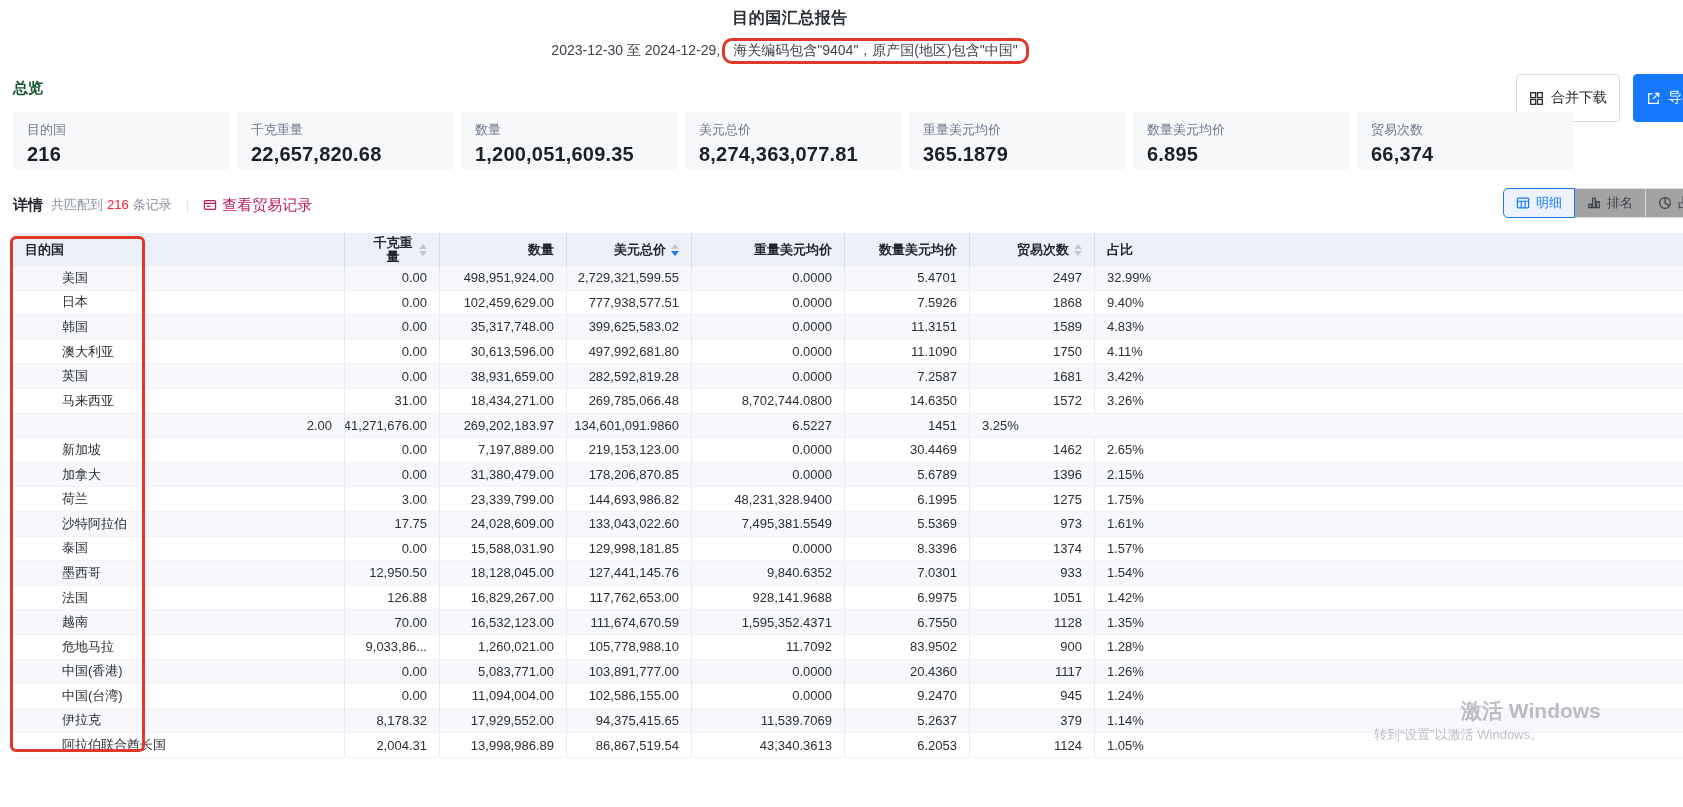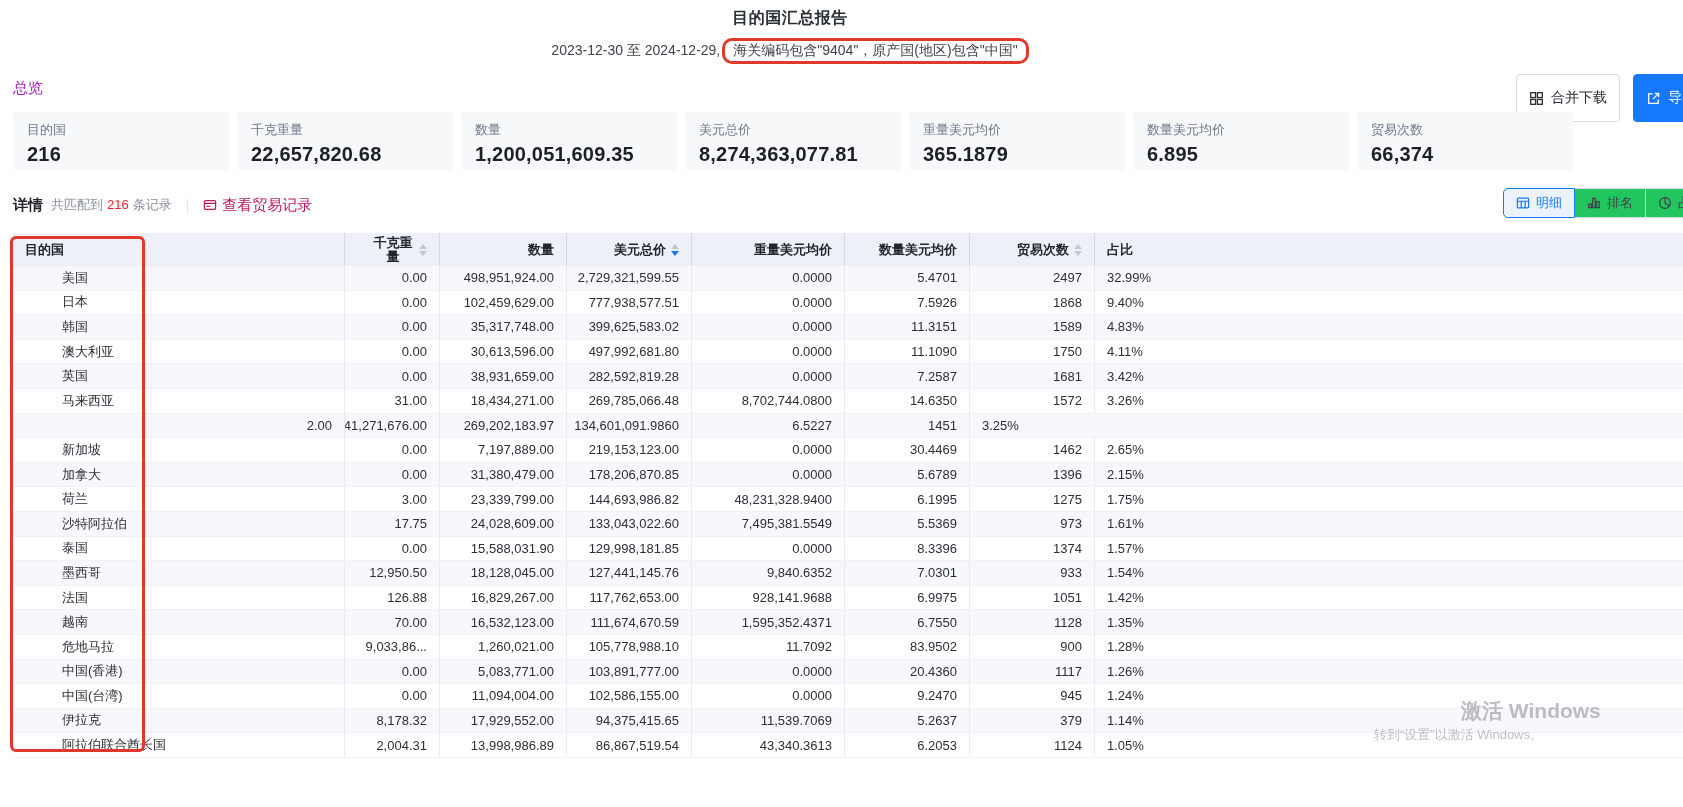--- a/index.html
+++ b/index.html
@@ -7,21 +7,21 @@
               font-family:"Liberation Sans", sans-serif; color:#262a31; }
   .page { position:relative; width:1683px; height:807px; }
 
   
   .hdr { position:absolute; top:8px; left:0; width:1580px; text-align:center; }
   .hdr h1 { font-size:16px; font-weight:600; color:#2b2f36; letter-spacing:.5px; }
   .sub { margin-top:9px; font-size:14px; color:#3f434b; display:flex; justify-content:center; align-items:center; }
   .red-box { display:inline-block; border:3px solid #e0392c; border-radius:10px; padding:1px 8px; margin-left:2px; }
 
   
-  .sec-title { position:absolute; left:13px; font-size:15px; font-weight:400; color:#a21caf; }
+  .sec-title { position:absolute; left:13px; font-size:15px; font-weight:700; color:#14532d; }
   .ov-title { top:79px; }
   .toolbar { position:absolute; left:1516px; top:74px; display:flex; gap:13px; }
   .btn { display:inline-flex; align-items:center; gap:7px; height:48px; padding:0 12px;
          border-radius:4px; font-size:14px; cursor:pointer; white-space:nowrap; }
   .btn.default { background:#fff; border:1px solid #d8dce3; color:#2a2e34; }
   .btn.primary { background:#1677ff; border:1px solid #1677ff; color:#fff; }
   .btn svg { width:15px; height:15px; }
 
   .cards { position:absolute; left:13px; top:112px; display:flex; gap:8px; }
   .card { width:216px; height:58px; background:#f7f8fa; border-radius:3px; padding:9px 10px 0 14px; }
@@ -31,21 +31,21 @@
   
   .detail-bar { position:absolute; left:13px; top:190px; height:30px; display:flex; align-items:center; }
   .detail-bar .sec { font-size:15px; font-weight:700; color:#24272e; }
   .match { margin-left:8px; font-size:13px; color:#8a919f; }
   .match em { font-style:normal; color:#f5222d; margin:0 4px; }
   .vdiv { margin:0 14px; color:#e2e4ea; font-size:14px; }
   .link { display:inline-flex; align-items:center; gap:5px; font-size:15px; color:#be185d; cursor:pointer; text-decoration:none; }
   .link svg { width:14px; height:14px; }
 
   .tabs { position:absolute; left:1503px; top:188px; display:flex; }
-  .tab { display:inline-flex; align-items:center; gap:6px; height:30px; padding:0 12px; background:#22c55e;
+  .tab { display:inline-flex; align-items:center; gap:6px; height:30px; padding:0 12px; background:#a3a3a3;
          border:1px solid #d8dce3; font-size:13px; color:#3c4049; cursor:pointer; margin-left:-1px; white-space:nowrap; }
   .tab:first-child { border-radius:5px 0 0 5px; margin-left:0; }
   .tab:last-child { border-radius:0 5px 5px 0; }
   .tab.selected { background:#ecf3ff; border-color:#1677ff; color:#1677ff; position:relative; z-index:2; }
   .tab svg { width:14px; height:14px; }
 
   
   .table { position:absolute; left:13px; top:233px; width:1670px; }
   .tr { display:grid; grid-template-columns:332px 95px 127px 125px 153px 125px 125px 1fr; }
   .thead .tr { background:#edf0f8; }

